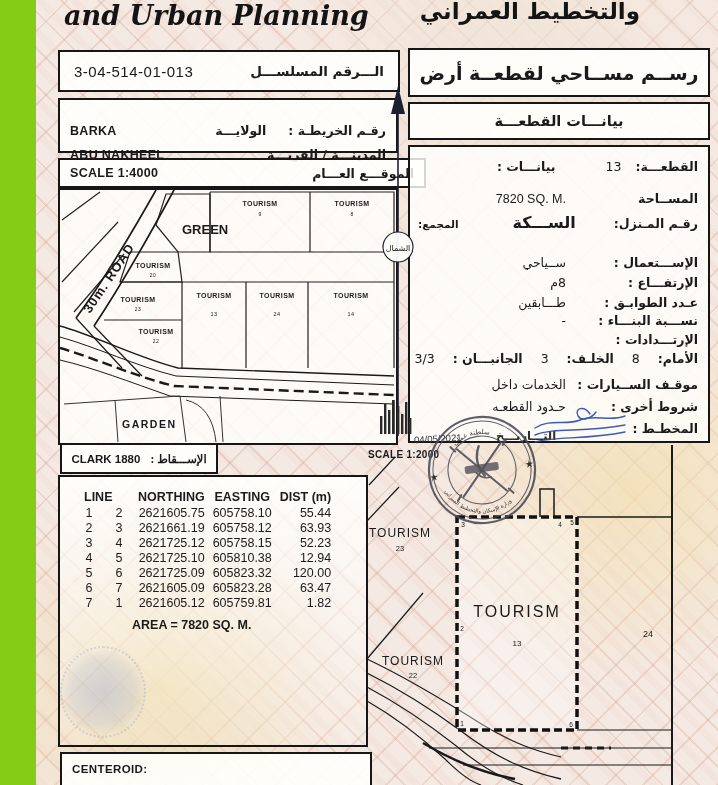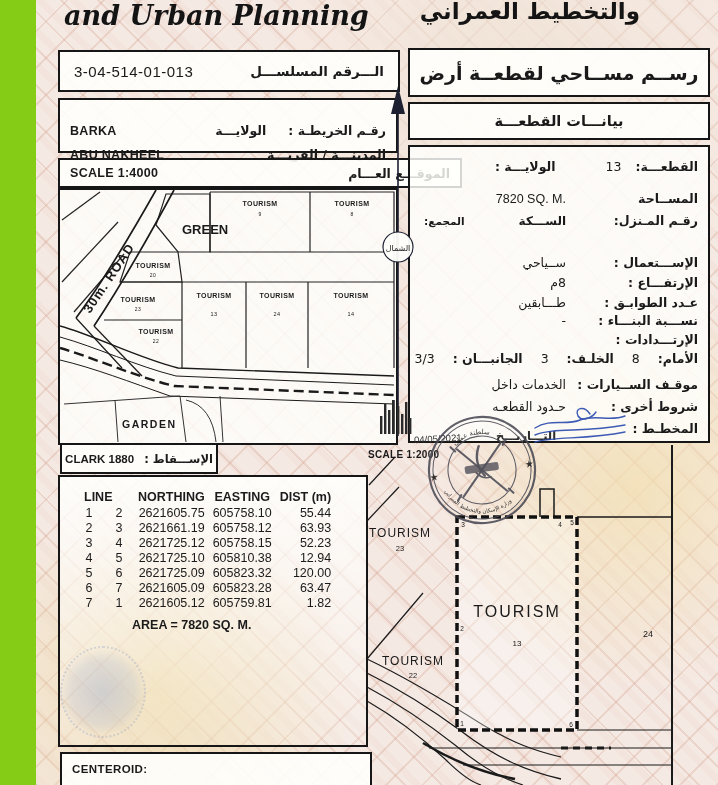--- a/index.html
+++ b/index.html
@@ -37,31 +37,31 @@
   .doctitle-box { left:408px; top:48px; width:302px; height:49px; display:flex; align-items:center; justify-content:center; }
   .doctitle-box span { font-size:19px; font-weight:600; }
   .plotinfo-box { left:408px; top:102px; width:302px; height:38px; display:flex; align-items:center; justify-content:center; }
   .plotinfo-box span { font-size:14.5px; font-weight:600; }
 
   .loc-box { left:58px; top:98px; width:340px; height:55px; padding:4px 10px; }
   .loc-row { display:flex; direction:rtl; align-items:baseline; gap:22px; font-size:12.5px; height:24px; }
   .loc-row .lbl { font-weight:600; }
   .loc-row .val { margin-right:auto; direction:ltr; font-size:12.5px; font-weight:600; letter-spacing:0.3px;margin-top:20px; }
 
-  .scale-box { left:58px; top:158px; width:404px; height:30px; display:flex; align-items:center;
+  .scale-box { left:58px; top:158px; width:368px; height:30px; display:flex; align-items:center;
                justify-content:space-between; padding:0 10px; }
   .scale-box .val { font-size:12.5px; font-weight:600; letter-spacing:0.3px; }
   .scale-box .lbl { font-size:12.5px; font-weight:600; }
 
   .map-box { left:58px; top:188px; width:340px; height:257px; background:rgba(255,255,252,0.8); }
 
   .proj-box { left:60px; top:443px; width:158px; height:31px; border-width:2.5px; z-index:3;
               display:flex; align-items:center; justify-content:center; gap:10px; }
   .proj-box .val { font-size:11.5px; font-weight:600; }
-  .proj-box .lbl { font-size:11.5px; font-weight:600; }
+  .proj-box .lbl { font-size:11.5px; font-weight:600;font-family:Liberation Serif, serif; }
 
   .table-box { left:58px; top:475px; width:310px; height:272px;
                background:linear-gradient(rgba(255,255,252,0.92), rgba(255,255,252,0.45) 55%, rgba(255,255,252,0.12)); }
   table.coords { border-collapse:collapse; margin:12px 0 8px 14px; font-size:12.5px; color:#1b1b1b; }
   table.coords th { font-weight:600; text-align:center; padding:1px 4px; font-size:12.5px; }
   table.coords td { padding:0.5px 4px; text-align:right; white-space:nowrap; }
   table.coords td:first-child, table.coords td:nth-child(2) { text-align:center; width:22px; }
   table.coords th:first-child { text-align:left; padding-left:10px; }
   .area-line { margin:3px 0 0 72px; font-size:12.5px; font-weight:600; }
 
@@ -215,29 +215,29 @@
       <rect x="23" y="20" width="2.4" height="20"></rect>
       <rect x="27" y="8" width="2.4" height="32"></rect>
       <rect x="31" y="24" width="2.4" height="16"></rect>
     </g>
   </svg>
 
   <div class="box details-box">
     <div class="drow" style="top:12px">
       <span class="lbl">القطعـــة:</span>
       <span class="val">13</span>
-      <span class="lbl" style="margin-right:36px">الولايـــة :</span>
+      <span class="lbl" style="margin-right:36px">بيانـــات :</span>
     </div>
     <div class="drow" style="top:44px">
       <span class="lbl w">المســاحة</span>
       <span class="val en" style="direction:ltr">7820 SQ. M.</span>
     </div>
     <div class="drow" style="top:66px">
       <span class="lbl w">رقـم المـنزل:</span>
-      <span class="lbl" style="font-size:12px">الســـكة</span>
+      <span class="lbl" style="font-size:16px">الســـكة</span>
       <span class="lbl" style="font-size:10.5px;margin-right:40px">المجمع:</span>
     </div>
     <div class="drow" style="top:108px">
       <span class="lbl w">الإســـتعمال :</span>
       <span class="val">ســياحي</span>
     </div>
     <div class="drow" style="top:128px">
       <span class="lbl w">الإرتفـــاع :</span>
       <span class="val">8م</span>
     </div>

